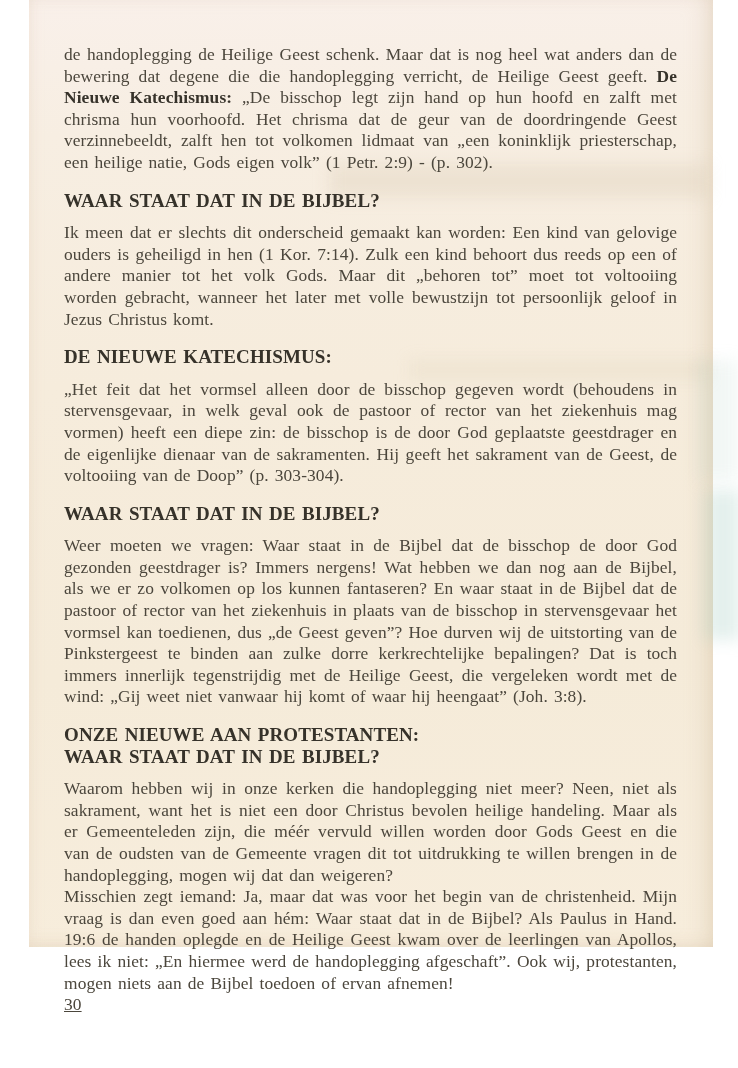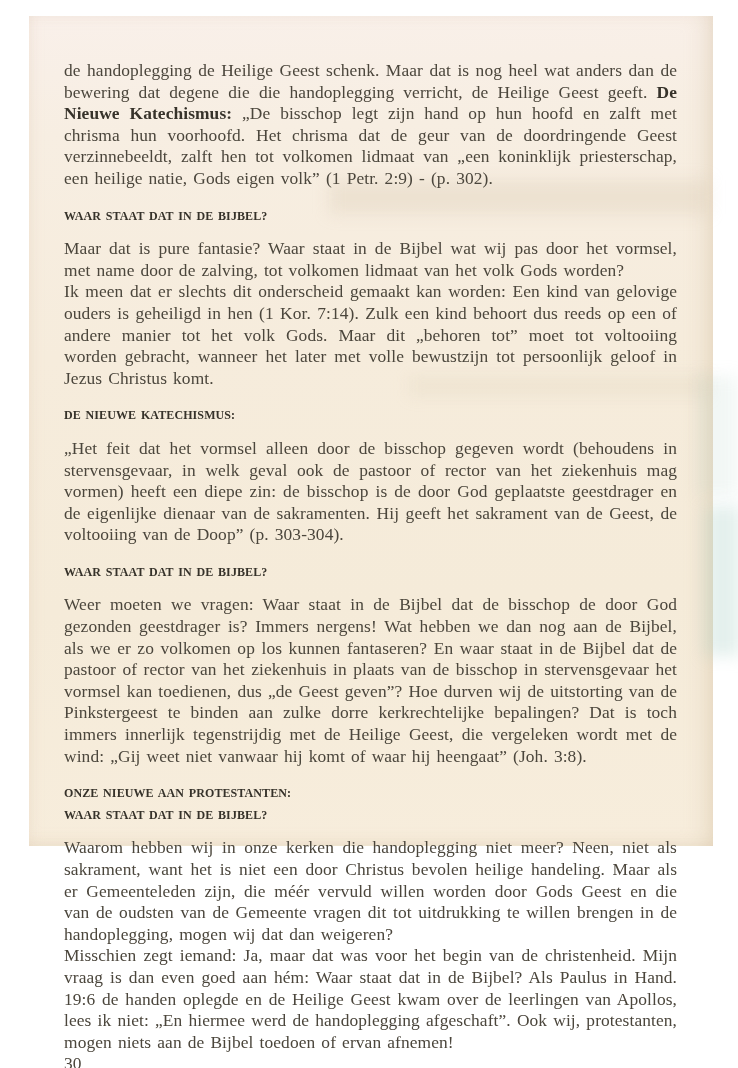--- a/index.html
+++ b/index.html
@@ -10,23 +10,23 @@
     width: 738px;
     height: 1068px;
     position: relative;
     background: #ffffff;
     font-family: "Liberation Serif", "DejaVu Serif", serif;
     overflow: hidden;
   }
   .page {
     position: absolute;
     left: 29px;
-    top: 16px;
+    top: 0;
     width: 684px;
-    height: 830px;
+    height: 947px;
     background: linear-gradient(178deg,
       #f9f0ea 0%,
       #f7eee2 14%,
       #f6ecdc 40%,
       #f5ebd9 70%,
       #f7eddc 100%);
     box-shadow:
       inset -16px 0 26px -14px rgba(196, 172, 138, 0.40),
       inset 8px 0 16px -10px rgba(222, 198, 178, 0.35),
       inset 0 -10px 18px -10px rgba(214, 192, 160, 0.25);
@@ -65,21 +65,21 @@
     margin: 0;
     text-align: justify;
     word-spacing: 1.6px;
     letter-spacing: 0.1px;
   }
   .run-bold, .heading {
     font-weight: bold;
     color: #36322a;
   }
   .heading {
-    font-size: 12px;
+    font-size: 19px;
     letter-spacing: 0.5px;
     word-spacing: 2px;
     margin: 0;
     text-align: left;
   }
   .heading.space-above { margin-top: 16px; }
   .heading.space-below { margin-bottom: 11px; }
   .page-number {
     margin-top: 1px;
     text-align: left;
@@ -95,21 +95,20 @@
   <div class="bleed bleed-ghost-2"></div>
   <div class="bleed bleed-teal-2"></div>
   <div class="bleed bleed-teal-1"></div>
 
   <div class="text-col">
 
     <p><span>de handoplegging de Heilige Geest schenk. Maar dat is nog heel wat anders dan de bewering dat degene die die handoplegging verricht, de Heilige Geest geeft. </span><span class="run-bold">De Nieuwe Katechismus:</span><span> „De bisschop legt zijn hand op hun hoofd en zalft met chrisma hun voorhoofd. Het chrisma dat de geur van de doordringende Geest verzinnebeeldt, zalft hen tot volkomen lidmaat van „een koninklijk priesterschap, een heilige natie, Gods eigen volk” (1 Petr. 2:9) - (p. 302).</span></p>
 
     <p class="heading space-above space-below">WAAR STAAT DAT IN DE BIJBEL?</p>
 
-    <p>Maar dat is pure fantasie? Waar staat in de Bijbel wat wij pas door het vormsel, met name door de zalving, tot volkomen lidmaat van het volk Gods worden?</p>
 
     <p>Ik meen dat er slechts dit onderscheid gemaakt kan worden: Een kind van gelovige ouders is geheiligd in hen (1 Kor. 7:14). Zulk een kind behoort dus reeds op een of andere manier tot het volk Gods. Maar dit „behoren tot” moet tot voltooiing worden gebracht, wanneer het later met volle bewustzijn tot persoonlijk geloof in Jezus Christus komt.</p>
 
     <p class="heading space-above space-below">DE NIEUWE KATECHISMUS:</p>
 
     <p>„Het feit dat het vormsel alleen door de bisschop gegeven wordt (behoudens in stervensgevaar, in welk geval ook de pastoor of rector van het ziekenhuis mag vormen) heeft een diepe zin: de bisschop is de door God geplaatste geestdrager en de eigenlijke dienaar van de sakramenten. Hij geeft het sakrament van de Geest, de voltooiing van de Doop” (p. 303-304).</p>
 
     <p class="heading space-above space-below">WAAR STAAT DAT IN DE BIJBEL?</p>
 
     <p>Weer moeten we vragen: Waar staat in de Bijbel dat de bisschop de door God gezonden geestdrager is? Immers nergens! Wat hebben we dan nog aan de Bijbel, als we er zo volkomen op los kunnen fantaseren? En waar staat in de Bijbel dat de pastoor of rector van het ziekenhuis in plaats van de bisschop in stervensgevaar het vormsel kan toedienen, dus „de Geest geven”? Hoe durven wij de uitstorting van de Pinkstergeest te binden aan zulke dorre kerkrechtelijke bepalingen? Dat is toch immers innerlijk tegenstrijdig met de Heilige Geest, die vergeleken wordt met de wind: „Gij weet niet vanwaar hij komt of waar hij heengaat” (Joh. 3:8).</p>

